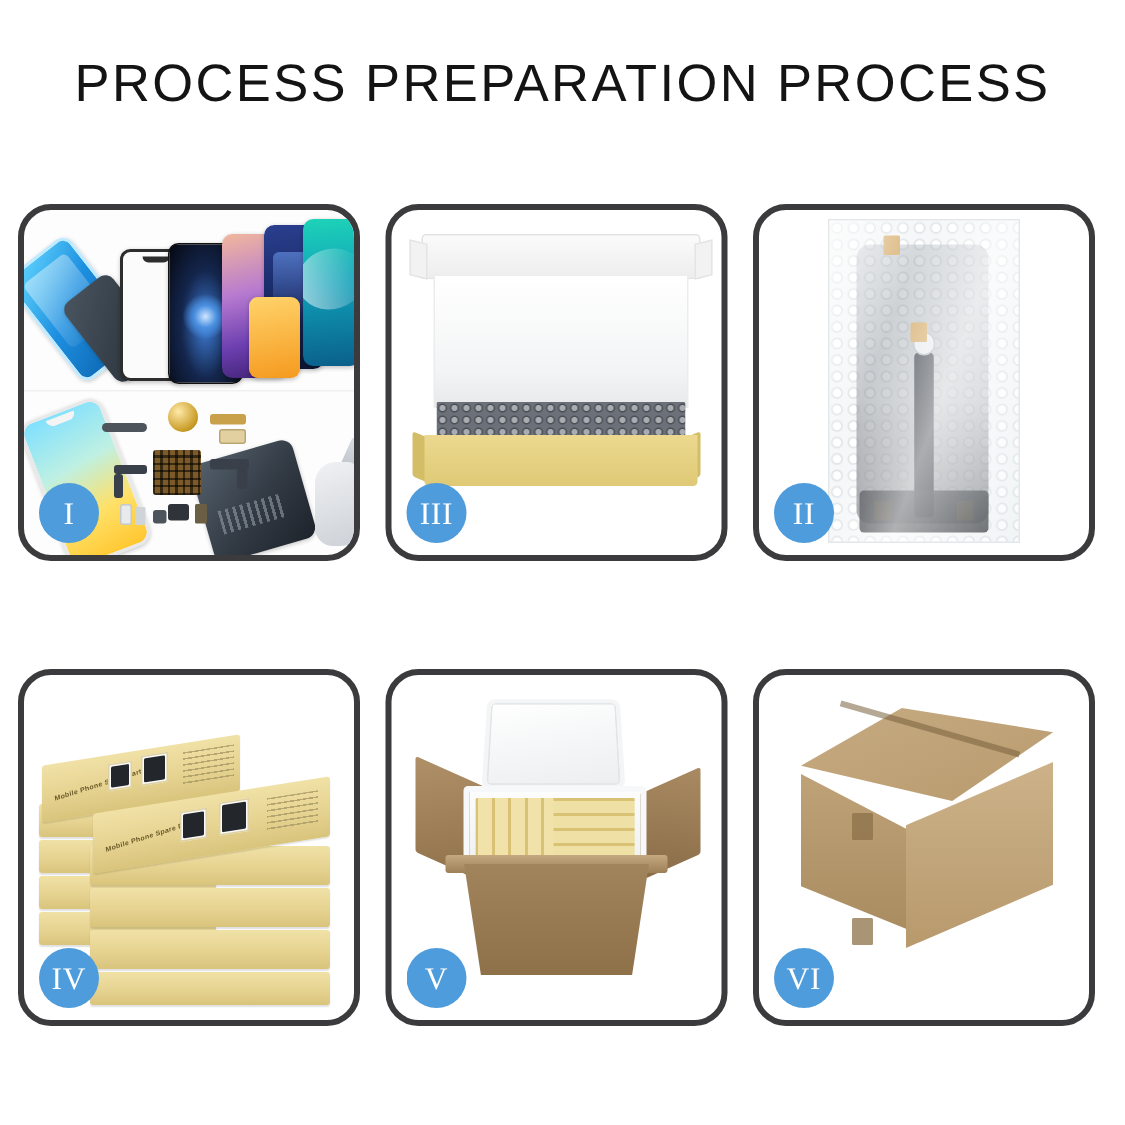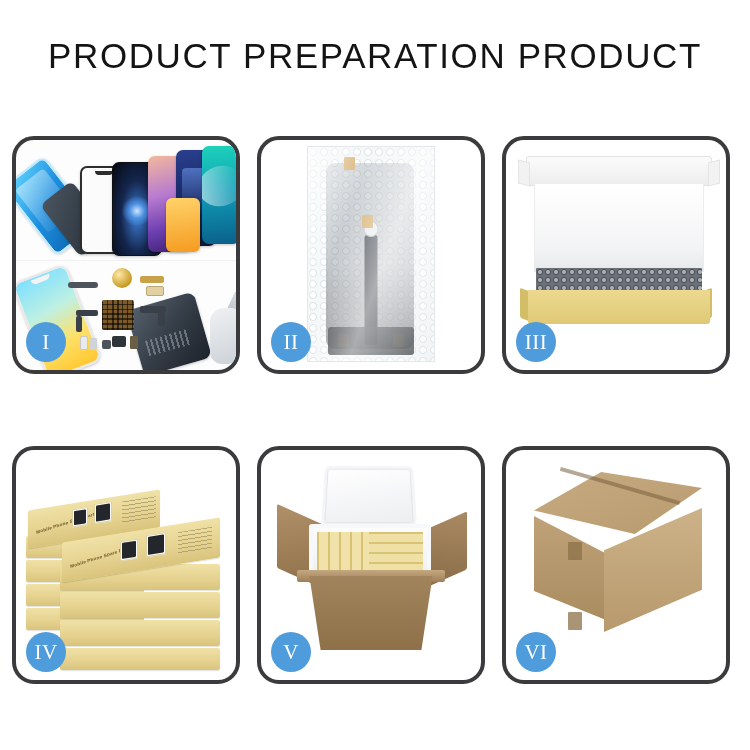--- a/index.html
+++ b/index.html
@@ -340,21 +340,21 @@
     position:absolute; width: 14px; height: 18px;
     background: rgba(140,112,72,.75); border-radius: 1px;
   }
 </style>
 </head>
 <body>
 
 <div class="page">
 
   <div class="header">
-    <div class="title">PRODUCT PREPARATION PRODUCT</div>
+    <div class="title">PROCESS PREPARATION PROCESS</div>
   </div>
 
   <div class="grid">
 
     <div class="panel p1">
       <div class="stage">
         <div class="bg-split"></div>
         <div class="phone ph-blue"></div>
         <div class="phone ph-back"></div>
         <div class="phone ph-glass"></div>
@@ -379,49 +379,49 @@
         <div class="part" style="left:86px;top:200px;width:9px;height:9px;border-radius:2px;"></div>
         <div class="part" style="left:114px;top:196px;width:8px;height:13px;border-radius:1px;background:#6a5e44;"></div>
         <div class="part" style="left:74px;top:198px;width:7px;height:12px;border-radius:1px;background:#cfd4d8;"></div>
         <div class="part" style="left:64px;top:196px;width:8px;height:14px;border-radius:2px;background:#e8eaec;border:1px solid #c4c9cd;"></div>
         <div class="driver"></div>
         <div class="hand"></div>
       </div>
       <div class="badge">I</div>
     </div>
 
+    <div class="panel p3">
+      <div class="stage">
+        <div class="m-lid"></div>
+        <div class="m-inner"></div>
+        <div class="m-foam"></div>
+        <div class="m-base-l"></div>
+        <div class="m-base-r"></div>
+        <div class="m-base"></div>
+      </div>
+      <div class="badge">III</div>
+    </div>
+
     <div class="panel p2">
       <div class="stage">
         <div class="bag">
           <div class="bag-inner"></div>
           <div class="bag-strip"></div>
           <div class="bag-conn"></div>
           <div class="tape" style="left:36px;top:10px;"></div>
           <div class="tape" style="left:54px;top:68px;"></div>
           <div class="tape" style="left:30px;bottom:14px;"></div>
           <div class="tape" style="right:30px;bottom:14px;"></div>
           <div class="bag-bottom"></div>
           <div class="bag-sheen"></div>
         </div>
       </div>
       <div class="badge">II</div>
     </div>
 
-    <div class="panel p3">
-      <div class="stage">
-        <div class="m-lid"></div>
-        <div class="m-inner"></div>
-        <div class="m-foam"></div>
-        <div class="m-base-l"></div>
-        <div class="m-base-r"></div>
-        <div class="m-base"></div>
-      </div>
-      <div class="badge">III</div>
-    </div>
-
     <div class="panel p4">
       <div class="stage">
         <div class="stack">
 
           <div class="sbox" style="left:2px;top:64px;width:118px;height:22px;"></div>
           <div class="sbox" style="left:2px;top:88px;width:118px;height:22px;"></div>
           <div class="sbox" style="left:2px;top:112px;width:118px;height:22px;"></div>
           <div class="sbox" style="left:2px;top:136px;width:118px;height:22px;"></div>
 
           <div class="sbox" style="left:36px;top:92px;width:160px;height:26px;"></div>

